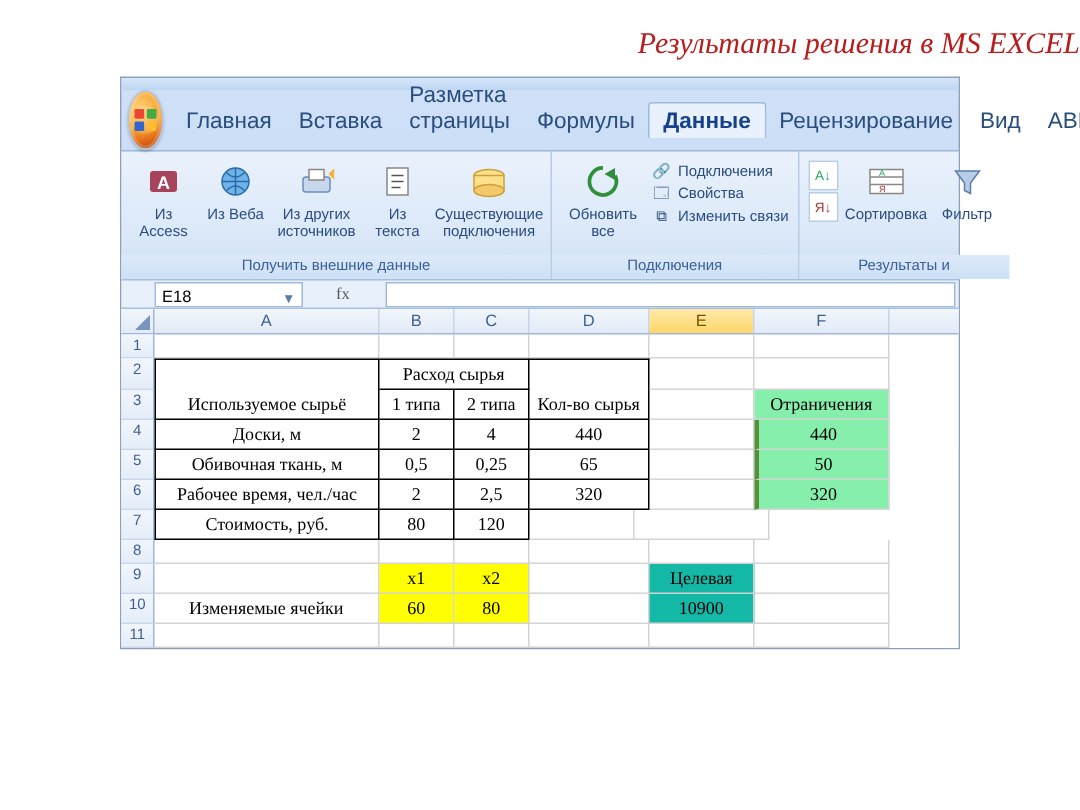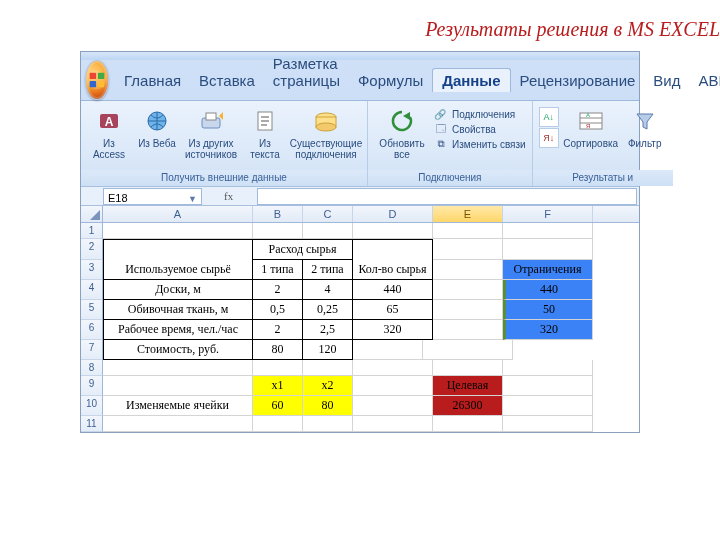--- a/index.html
+++ b/index.html
@@ -38,22 +38,22 @@
   .colE.colhead { background:linear-gradient(#ffe9a8,#ffd76a); color:#7a5400; }
   .gridrow { display:flex; }
   .rhead { width:22px; background:linear-gradient(#f2f6fc,#e4edf8); border-right:1px solid #9fb8d9; border-bottom:1px solid #c6d5ea; text-align:center; font-size:10px; color:#3e5f92; padding:2px 0; }
   .cell { border-right:1px solid #d4d4d4; border-bottom:1px solid #d4d4d4; padding:2px 4px; font-size:12px; font-family:"Times New Roman", serif; color:#000; overflow:hidden; white-space:nowrap; display:flex; align-items:center; }
   .cell.center { justify-content:center; }
   .blackbox-top { border-top:1px solid #000 !important; }
   .blackbox-left { border-left:1px solid #000 !important; }
   .blackbox-right { border-right:1px solid #000 !important; }
   .blackbox-bottom { border-bottom:1px solid #000 !important; }
   .yellow { background:#ffff00;text-align:center; }
-  .orange { background:#3b82f6; }
-  .green { background:#b91c1c; }
+  .orange { background:#86efac; }
+  .green { background:#14b8a6; }
   .span2 { width:100px; }
 </style>
 </head>
 <body>
 
 <div class="slide-title">Результаты решения в MS EXCEL</div>
 
 <div class="excel-window">
   <div class="titlebar"></div>
   <div class="office-area">
@@ -298,21 +298,21 @@
       <div class="cell colE center green">Целевая</div>
       <div class="cell colF"></div>
     </div>
 
     <div class="gridrow">
       <div class="rhead">10</div>
       <div class="cell colA center">Изменяемые ячейки</div>
       <div class="cell colB center yellow">60</div>
       <div class="cell colC center yellow">80</div>
       <div class="cell colD"></div>
-      <div class="cell colE center green">26300</div>
+      <div class="cell colE center green">10900</div>
       <div class="cell colF"></div>
     </div>
 
     <div class="gridrow">
       <div class="rhead">11</div>
       <div class="cell colA"></div>
       <div class="cell colB"></div>
       <div class="cell colC"></div>
       <div class="cell colD"></div>
       <div class="cell colE"></div>

